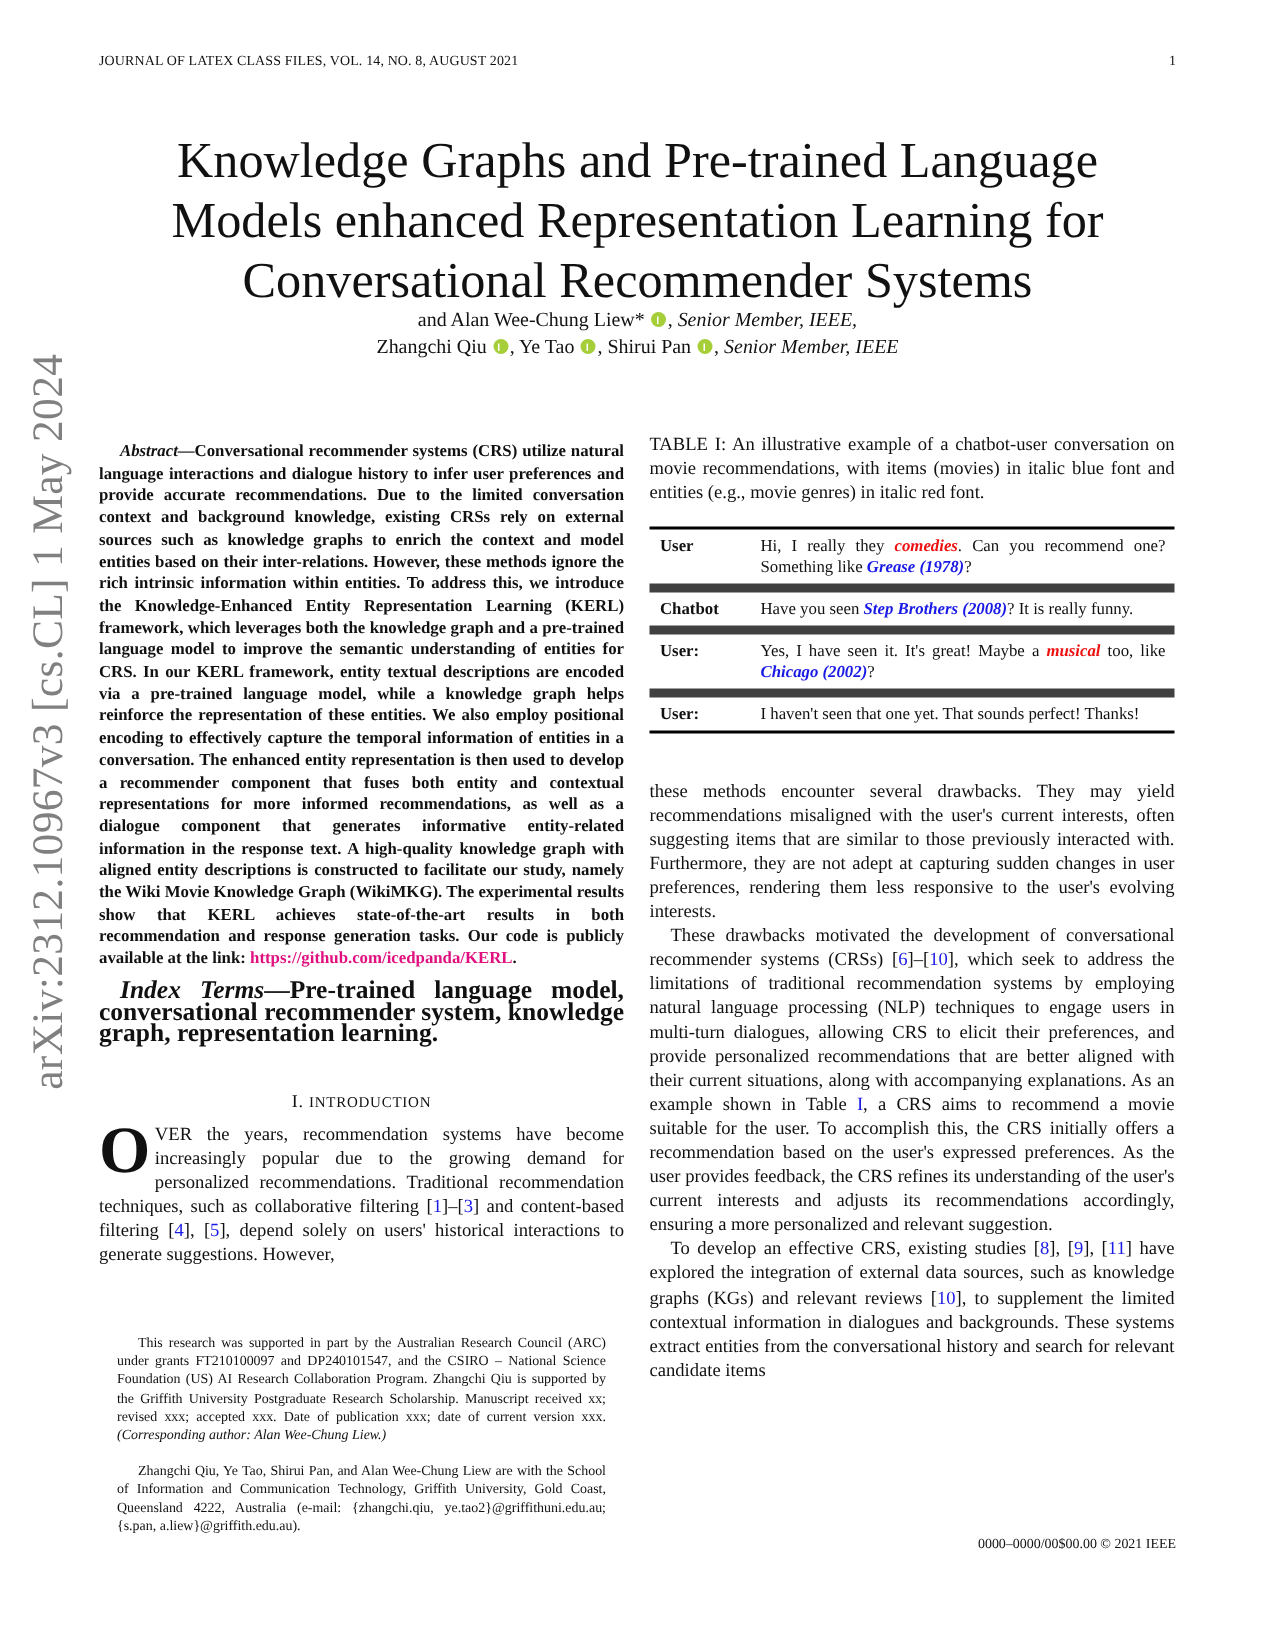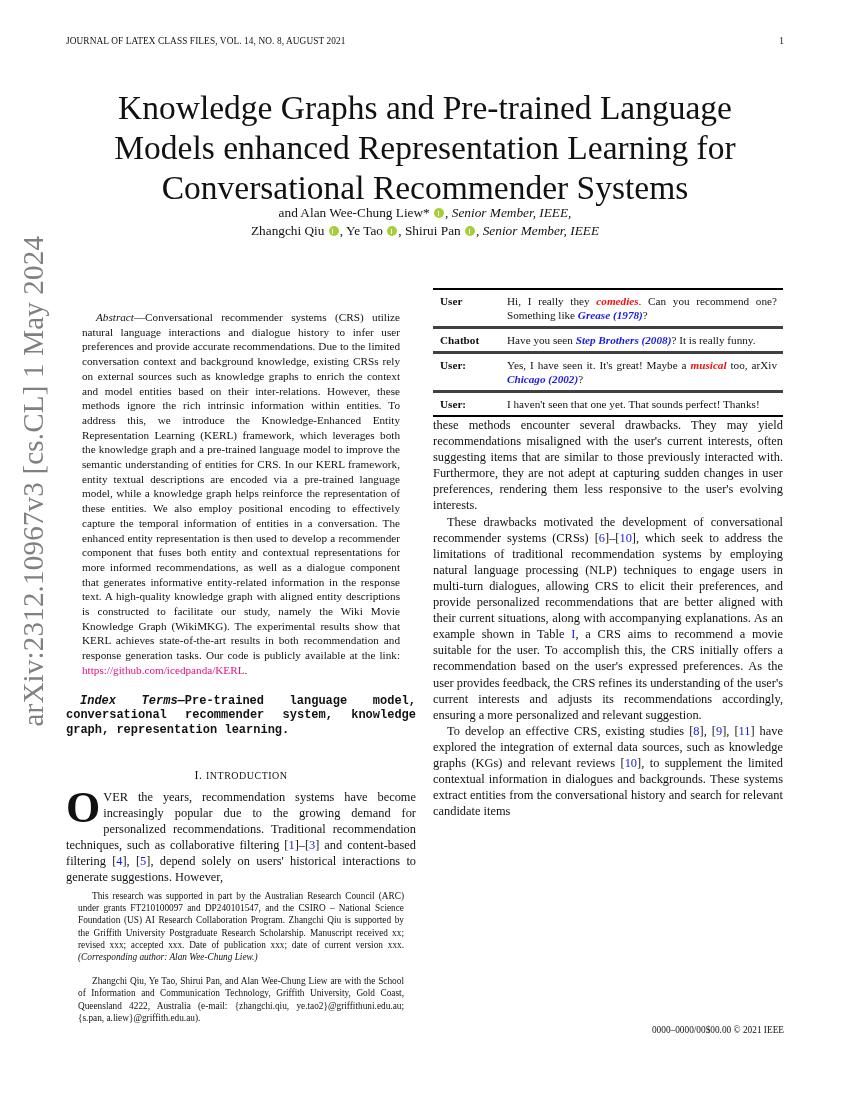--- a/index.html
+++ b/index.html
@@ -11,42 +11,42 @@
            font-size:29px; color:#808080; white-space:nowrap; text-align:center; letter-spacing:0.2px; }
   .title { position:absolute; top:88px; left:66px; width:718px; text-align:center;
            font-size:33.5px; line-height:40px; font-weight:normal; margin:0; }
   .authors { position:absolute; top:204px; left:66px; width:718px; text-align:center; font-size:13.3px; line-height:18px; }
   .orcid { display:inline-block; width:10px; height:10px; border-radius:50%; background:#a6ce39;
            vertical-align:-1px; margin:0 1px; position:relative; }
   .orcid::after { content:""; position:absolute; left:3.5px; top:2.5px; width:3px; height:5px; border-left:1.2px solid #fff; }
   .it { font-style:italic; }
   .col-left { position:absolute; left:66px; top:294px; width:350px; }
   .col-right { position:absolute; left:433px; top:288px; width:350px; }
-  .abstract { font-size:11.2px; line-height:14.7px; font-weight:normal; text-align:justify; text-indent:14px; margin:16px; }
+  .abstract { font-size:11.2px; line-height:14.7px; font-weight:bold; text-align:justify; text-indent:14px; margin:0; }
   .abstract .lead { font-style:italic; }
   .link { color:#e0107f; }
-  .index-terms { font-size:12px; line-height:14.7px; font-weight:bold; text-align:justify; text-indent:14px; margin:6px 0 0 0;font-family:Liberation Mono, monospace; }
+  .index-terms { font-size:17px; line-height:14.7px; font-weight:bold; text-align:justify; text-indent:14px; margin:6px 0 0 0; }
   .section-head { text-align:center; font-size:12px; margin:30px 0 6px 0; letter-spacing:0.5px; }
   .section-head .sc { font-size:10px; }
   .body-text { font-size:12.4px; line-height:16.1px; text-align:justify; margin:0; }
   .body-text.indent { text-indent:14px; }
   .dropcap { float:left; font-size:44px; line-height:33px; font-weight:bold; margin:2px 3px 0 0; }
   .cite { color:#1a1ae6; }
   .footnote { position:absolute; left:66px; top:878px; width:350px; font-size:9.3px; line-height:12.2px; text-align:justify; }
   .footnote p { margin:12px; text-indent:14px; }
   .caption { font-size:12.4px; line-height:16.2px; text-align:justify; margin:0 0 14px 0; }
   .dialog-table { width:100%; border-collapse:collapse; font-size:11.2px; line-height:14px;
                   border-top:2px solid #000; border-bottom:2px solid #000; }
   .dialog-table td { vertical-align:top; padding:4px 6px 4px 7px; }
-  .dialog-table tr + tr td { border-top:3px solid #404040; }
+  .dialog-table tr + tr td { border-top:6px solid #404040; }
   .dialog-table td.speaker { font-weight:bold; width:54px; }
   .dialog-table td.utter { text-align:justify; }
   .item { color:#1a1ae6; font-style:italic; font-weight:bold; }
   .entity { color:#ee1111; font-style:italic; font-weight:bold; }
-  .right-body { }
+  .right-body { margin-top:30px; }
   .footer { position:absolute; top:1025px; left:66px; width:718px; text-align:right; font-size:9.3px; }
 </style>
 </head>
 <body>
 
 <div class="running-head">
   <span>JOURNAL OF LATEX CLASS FILES, VOL. 14, NO. 8, AUGUST 2021</span>
   <span class="page-num">1</span>
 </div>
 
@@ -82,33 +82,34 @@
 
   <p class="body-text"><span class="dropcap">O</span><span>VER the years, recommendation systems have become increasingly popular due to the growing demand for personalized recommendations. Traditional recommendation techniques, such as collaborative filtering </span>[<span class="cite">1</span>]–[<span class="cite">3</span>]<span> and content-based filtering </span>[<span class="cite">4</span>], [<span class="cite">5</span>]<span>, depend solely on users' historical interactions to generate suggestions. However,</span></p>
 </div>
 
 <div class="footnote">
   <p><span>This research was supported in part by the Australian Research Council (ARC) under grants FT210100097 and DP240101547, and the CSIRO – National Science Foundation (US) AI Research Collaboration Program. Zhangchi Qiu is supported by the Griffith University Postgraduate Research Scholarship. Manuscript received xx; revised xxx; accepted xxx. Date of publication xxx; date of current version xxx. </span><span class="it">(Corresponding author: Alan Wee-Chung Liew.)</span></p>
   <p>Zhangchi Qiu, Ye Tao, Shirui Pan, and Alan Wee-Chung Liew are with the School of Information and Communication Technology, Griffith University, Gold Coast, Queensland 4222, Australia (e-mail: {zhangchi.qiu, ye.tao2}@griffithuni.edu.au; {s.pan, a.liew}@griffith.edu.au).</p>
 </div>
 
 <div class="col-right">
+  <p class="caption">TABLE I: An illustrative example of a chatbot-user conversation on movie recommendations, with items (movies) in italic blue font and entities (e.g., movie genres) in italic red font.</p>
   <table class="dialog-table">
     <tbody>
         <tr>
       <td class="speaker">User</td>
       <td class="utter"><span>Hi, I really they </span><span class="entity">comedies</span><span>. Can you recommend one? Something like </span><span class="item">Grease (1978)</span><span>?</span></td>
     </tr>
     <tr>
       <td class="speaker">Chatbot</td>
       <td class="utter"><span>Have you seen </span><span class="item">Step Brothers (2008)</span><span>? It is really funny.</span></td>
     </tr>
     <tr>
       <td class="speaker">User:</td>
-      <td class="utter"><span>Yes, I have seen it. It's great! Maybe a </span><span class="entity">musical</span><span> too, arXiv </span><span class="item">Chicago (2002)</span><span>?</span></td>
+      <td class="utter"><span>Yes, I have seen it. It's great! Maybe a </span><span class="entity">musical</span><span> too, like </span><span class="item">Chicago (2002)</span><span>?</span></td>
     </tr>
     <tr>
       <td class="speaker">User:</td>
       <td class="utter">I haven't seen that one yet. That sounds perfect! Thanks!</td>
     </tr>
   </tbody>
     </table>
 
   <div class="right-body">
     <p class="body-text">these methods encounter several drawbacks. They may yield recommendations misaligned with the user's current interests, often suggesting items that are similar to those previously interacted with. Furthermore, they are not adept at capturing sudden changes in user preferences, rendering them less responsive to the user's evolving interests.</p>

